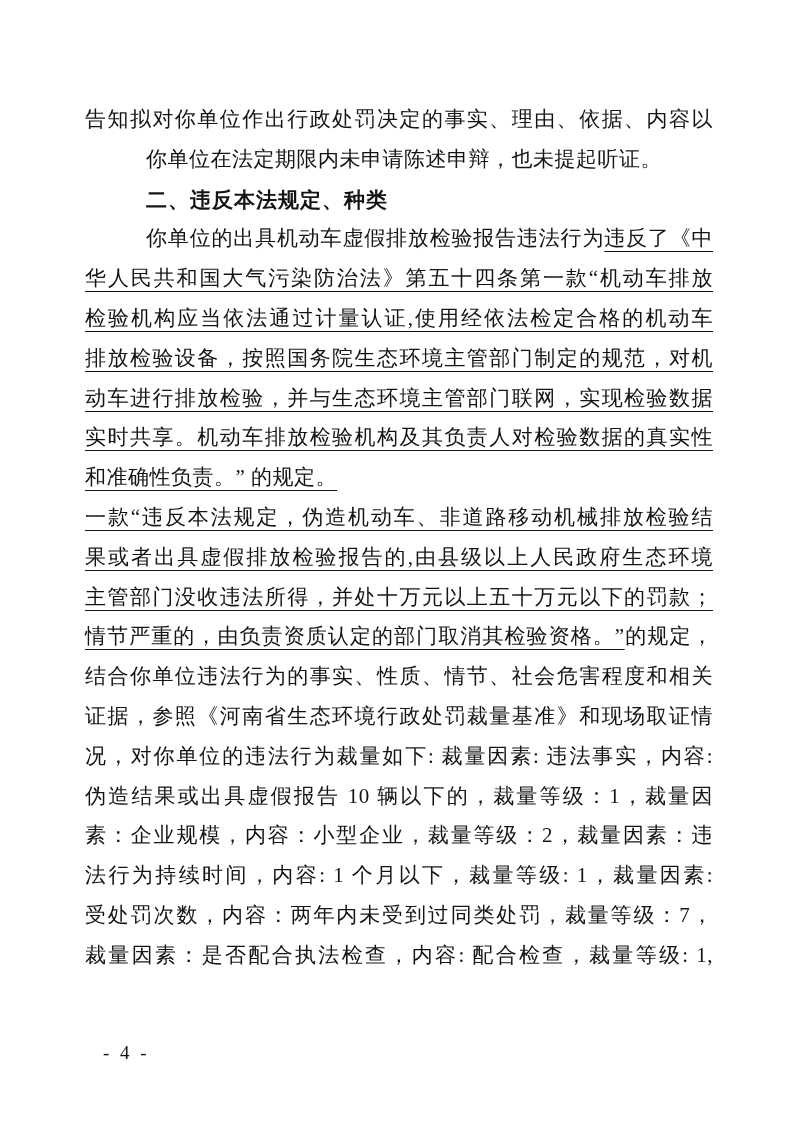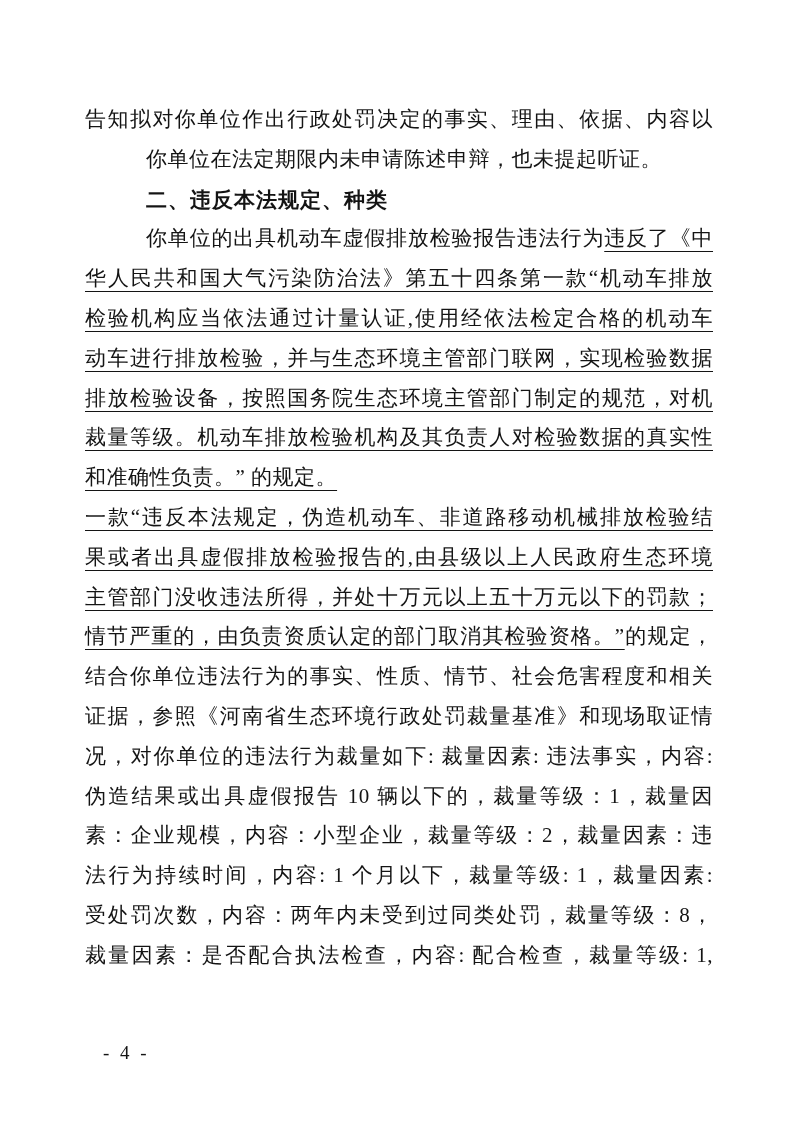--- a/index.html
+++ b/index.html
@@ -61,31 +61,31 @@
 <body>
 
 <div class="page">
   <div class="doc-body">
       <div class="line just"><span>告知拟对你单位作出行政处罚决定的事实、理由、依据、内容以</span></div>
       <div class="line indent"><span>你单位在法定期限内未申请陈述申辩，也未提起听证。</span></div>
       <div class="line indent heading"><span>二、违反本法规定、种类</span></div>
       <div class="line indent just"><span>你单位的出具机动车虚假排放检验报告违法行为</span><span class="u">违反了《中</span></div>
       <div class="line just"><span class="u">华人民共和国大气污染防治法》第五十四条第一款“机动车排放</span></div>
       <div class="line just"><span class="u">检验机构应当依法通过计量认证,使用经依法检定合格的机动车</span></div>
+      <div class="line just"><span class="u">排放检验设备，按照国务院生态环境主管部门制定的规范，对机</span></div>
       <div class="line just"><span class="u">动车进行排放检验，并与生态环境主管部门联网，实现检验数据</span></div>
-      <div class="line just"><span class="u">排放检验设备，按照国务院生态环境主管部门制定的规范，对机</span></div>
-      <div class="line just"><span class="u">裁量等级。机动车排放检验机构及其负责人对检验数据的真实性</span></div>
+      <div class="line just"><span class="u">实时共享。机动车排放检验机构及其负责人对检验数据的真实性</span></div>
       <div class="line"><span class="u">和准确性负责。” 的规定。</span></div>
       <div class="line just"><span class="u">一款“违反本法规定，伪造机动车、非道路移动机械排放检验结</span></div>
       <div class="line just"><span class="u">果或者出具虚假排放检验报告的,由县级以上人民政府生态环境</span></div>
       <div class="line just"><span class="u">主管部门没收违法所得，并处十万元以上五十万元以下的罚款；</span></div>
       <div class="line just"><span class="u">情节严重的，由负责资质认定的部门取消其检验资格。”</span><span>的规定，</span></div>
       <div class="line just"><span>结合你单位违法行为的事实、性质、情节、社会危害程度和相关</span></div>
       <div class="line just"><span>证据，参照《河南省生态环境行政处罚裁量基准》和现场取证情</span></div>
       <div class="line just"><span>况，对你单位的违法行为裁量如下: 裁量因素: 违法事实，内容:</span></div>
       <div class="line just"><span>伪造结果或出具虚假报告 10 辆以下的，裁量等级：1，裁量因</span></div>
       <div class="line just"><span>素：企业规模，内容：小型企业，裁量等级：2，裁量因素：违</span></div>
       <div class="line just"><span>法行为持续时间，内容: 1 个月以下，裁量等级: 1，裁量因素:</span></div>
-      <div class="line just"><span>受处罚次数，内容：两年内未受到过同类处罚，裁量等级：8，</span></div>
+      <div class="line just"><span>受处罚次数，内容：两年内未受到过同类处罚，裁量等级：7，</span></div>
       <div class="line just"><span>裁量因素：是否配合执法检查，内容: 配合检查，裁量等级: 1,</span></div>
     </div>
   <div class="page-number">- 4 -</div>
 </div>
 
 </body></html>

